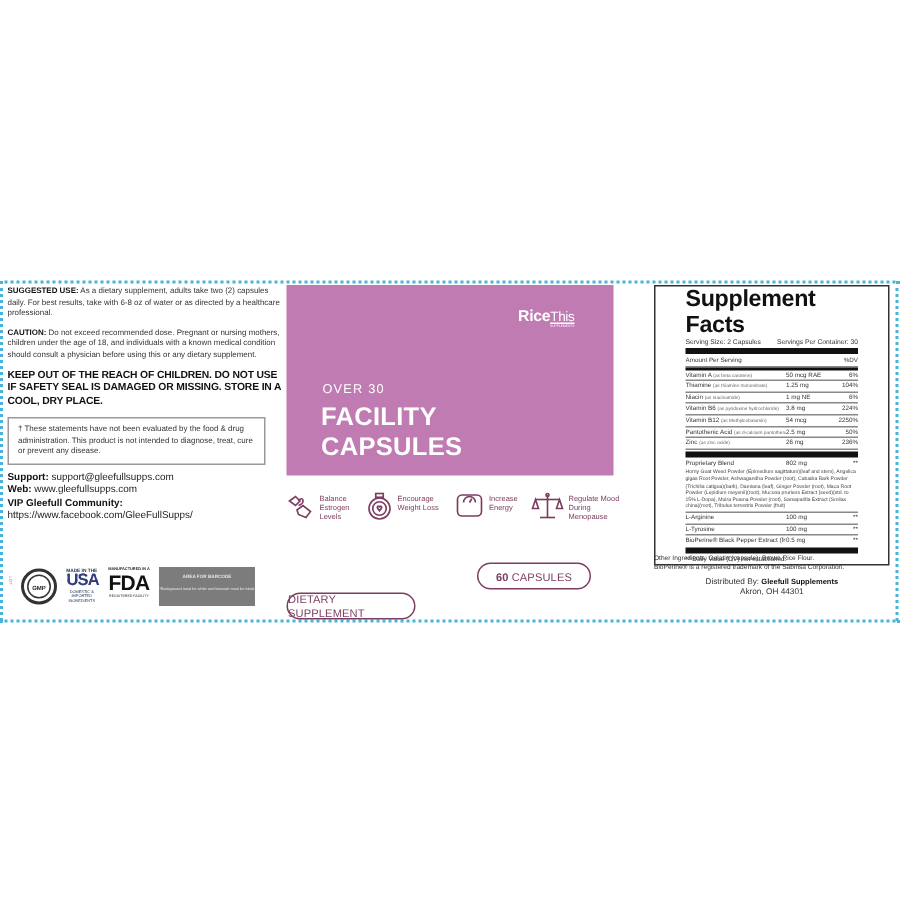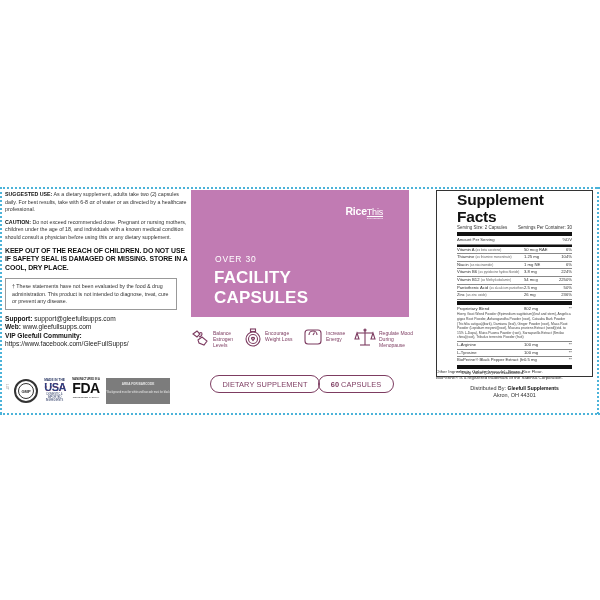--- a/index.html
+++ b/index.html
@@ -154,21 +154,21 @@
         <line x1="3" y1="5" x2="19" y2="5"></line>
         <path d="M1 11 l2 -6 l2 6z"></path>
         <path d="M17 11 l2 -6 l2 6z"></path>
         <line x1="6" y1="17" x2="16" y2="17"></line>
         <circle cx="11" cy="2" r="1"></circle>
     </svg>
     <div class="txt" style="width:36px;">Regulate Mood During Menopause</div>
   </div>
 </div>
 
-<div class="pill" style="left:210px;width:110px;">DIETARY SUPPLEMENT</div>
+<div class="pill" style="left:191px;width:86px;margin-top:20px;">DIETARY SUPPLEMENT</div>
 <div class="pill" style="left:318px;width:76px;">
   <b>60</b>
     <span>CAPSULES</span>
 </div>
 
 <div class="facts">
   <h1>Supplement Facts</h1>
   <div class="serving">
     <span>Serving Size: 2 Capsules</span>
       <span>Servings Per Container: 30</span>

